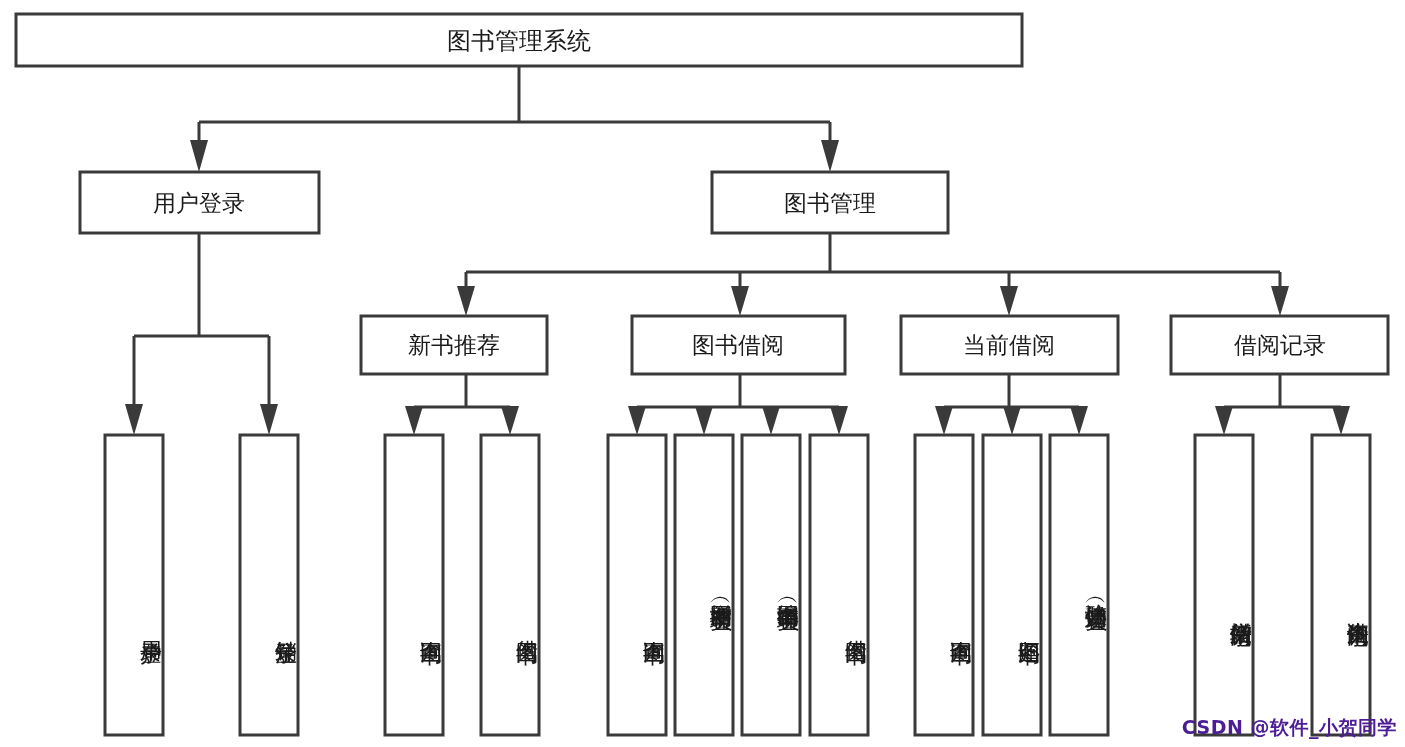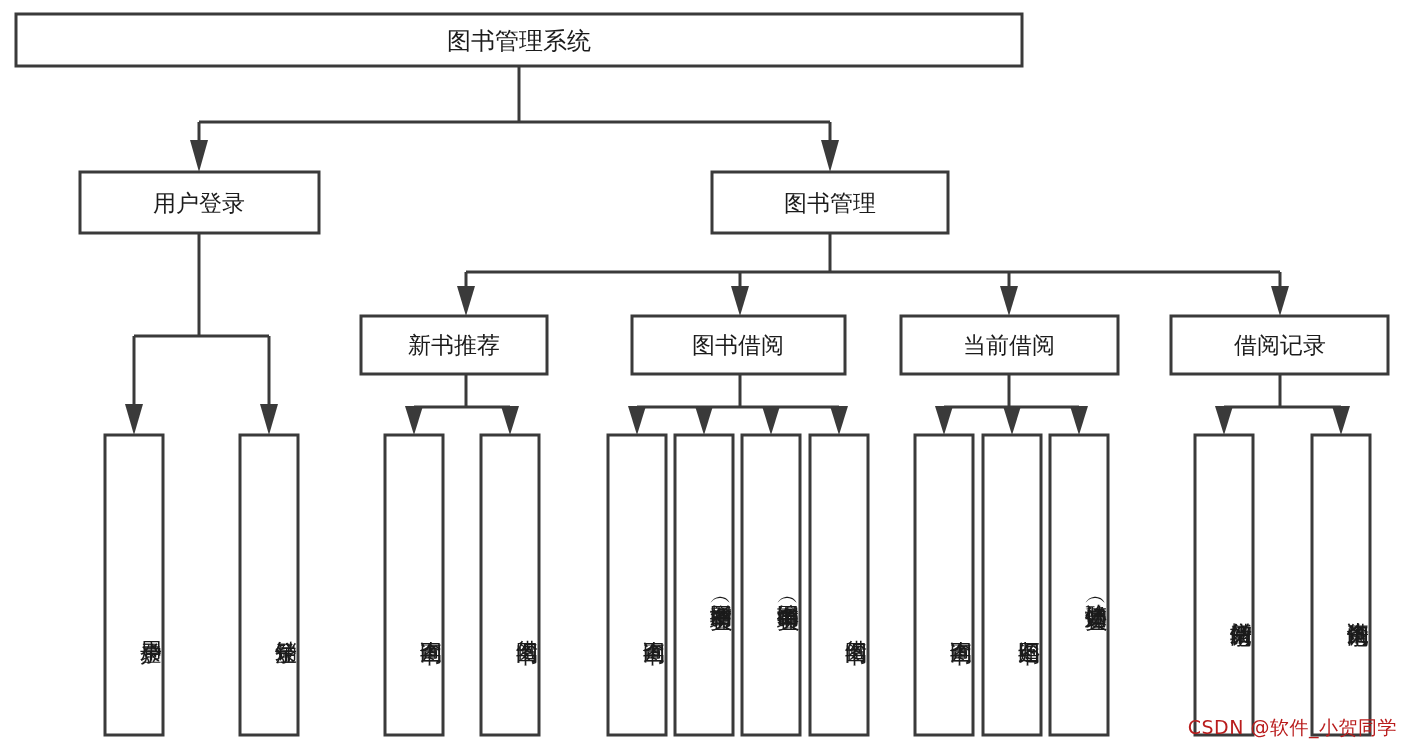--- a/index.html
+++ b/index.html
@@ -66,23 +66,24 @@
     align-items: flex-start;
     justify-content: center;
     pointer-events: none;
   }
   .watermark {
     position: absolute;
     right: 8px;
     bottom: 6px;
     font-family: "DejaVu Sans", "Liberation Sans", sans-serif;
     font-size: 19px;
-    color: #b91c1c;
+    color: #4c1d95;
     white-space: nowrap;
     letter-spacing: 0.5px;
+    font-weight: bold;
   }
 </style>
 </head>
 <body>
 
 <div id="diagram-root">
 
   <svg id="diagram-canvas" viewBox="0 0 1405 747">
 
     <g>

